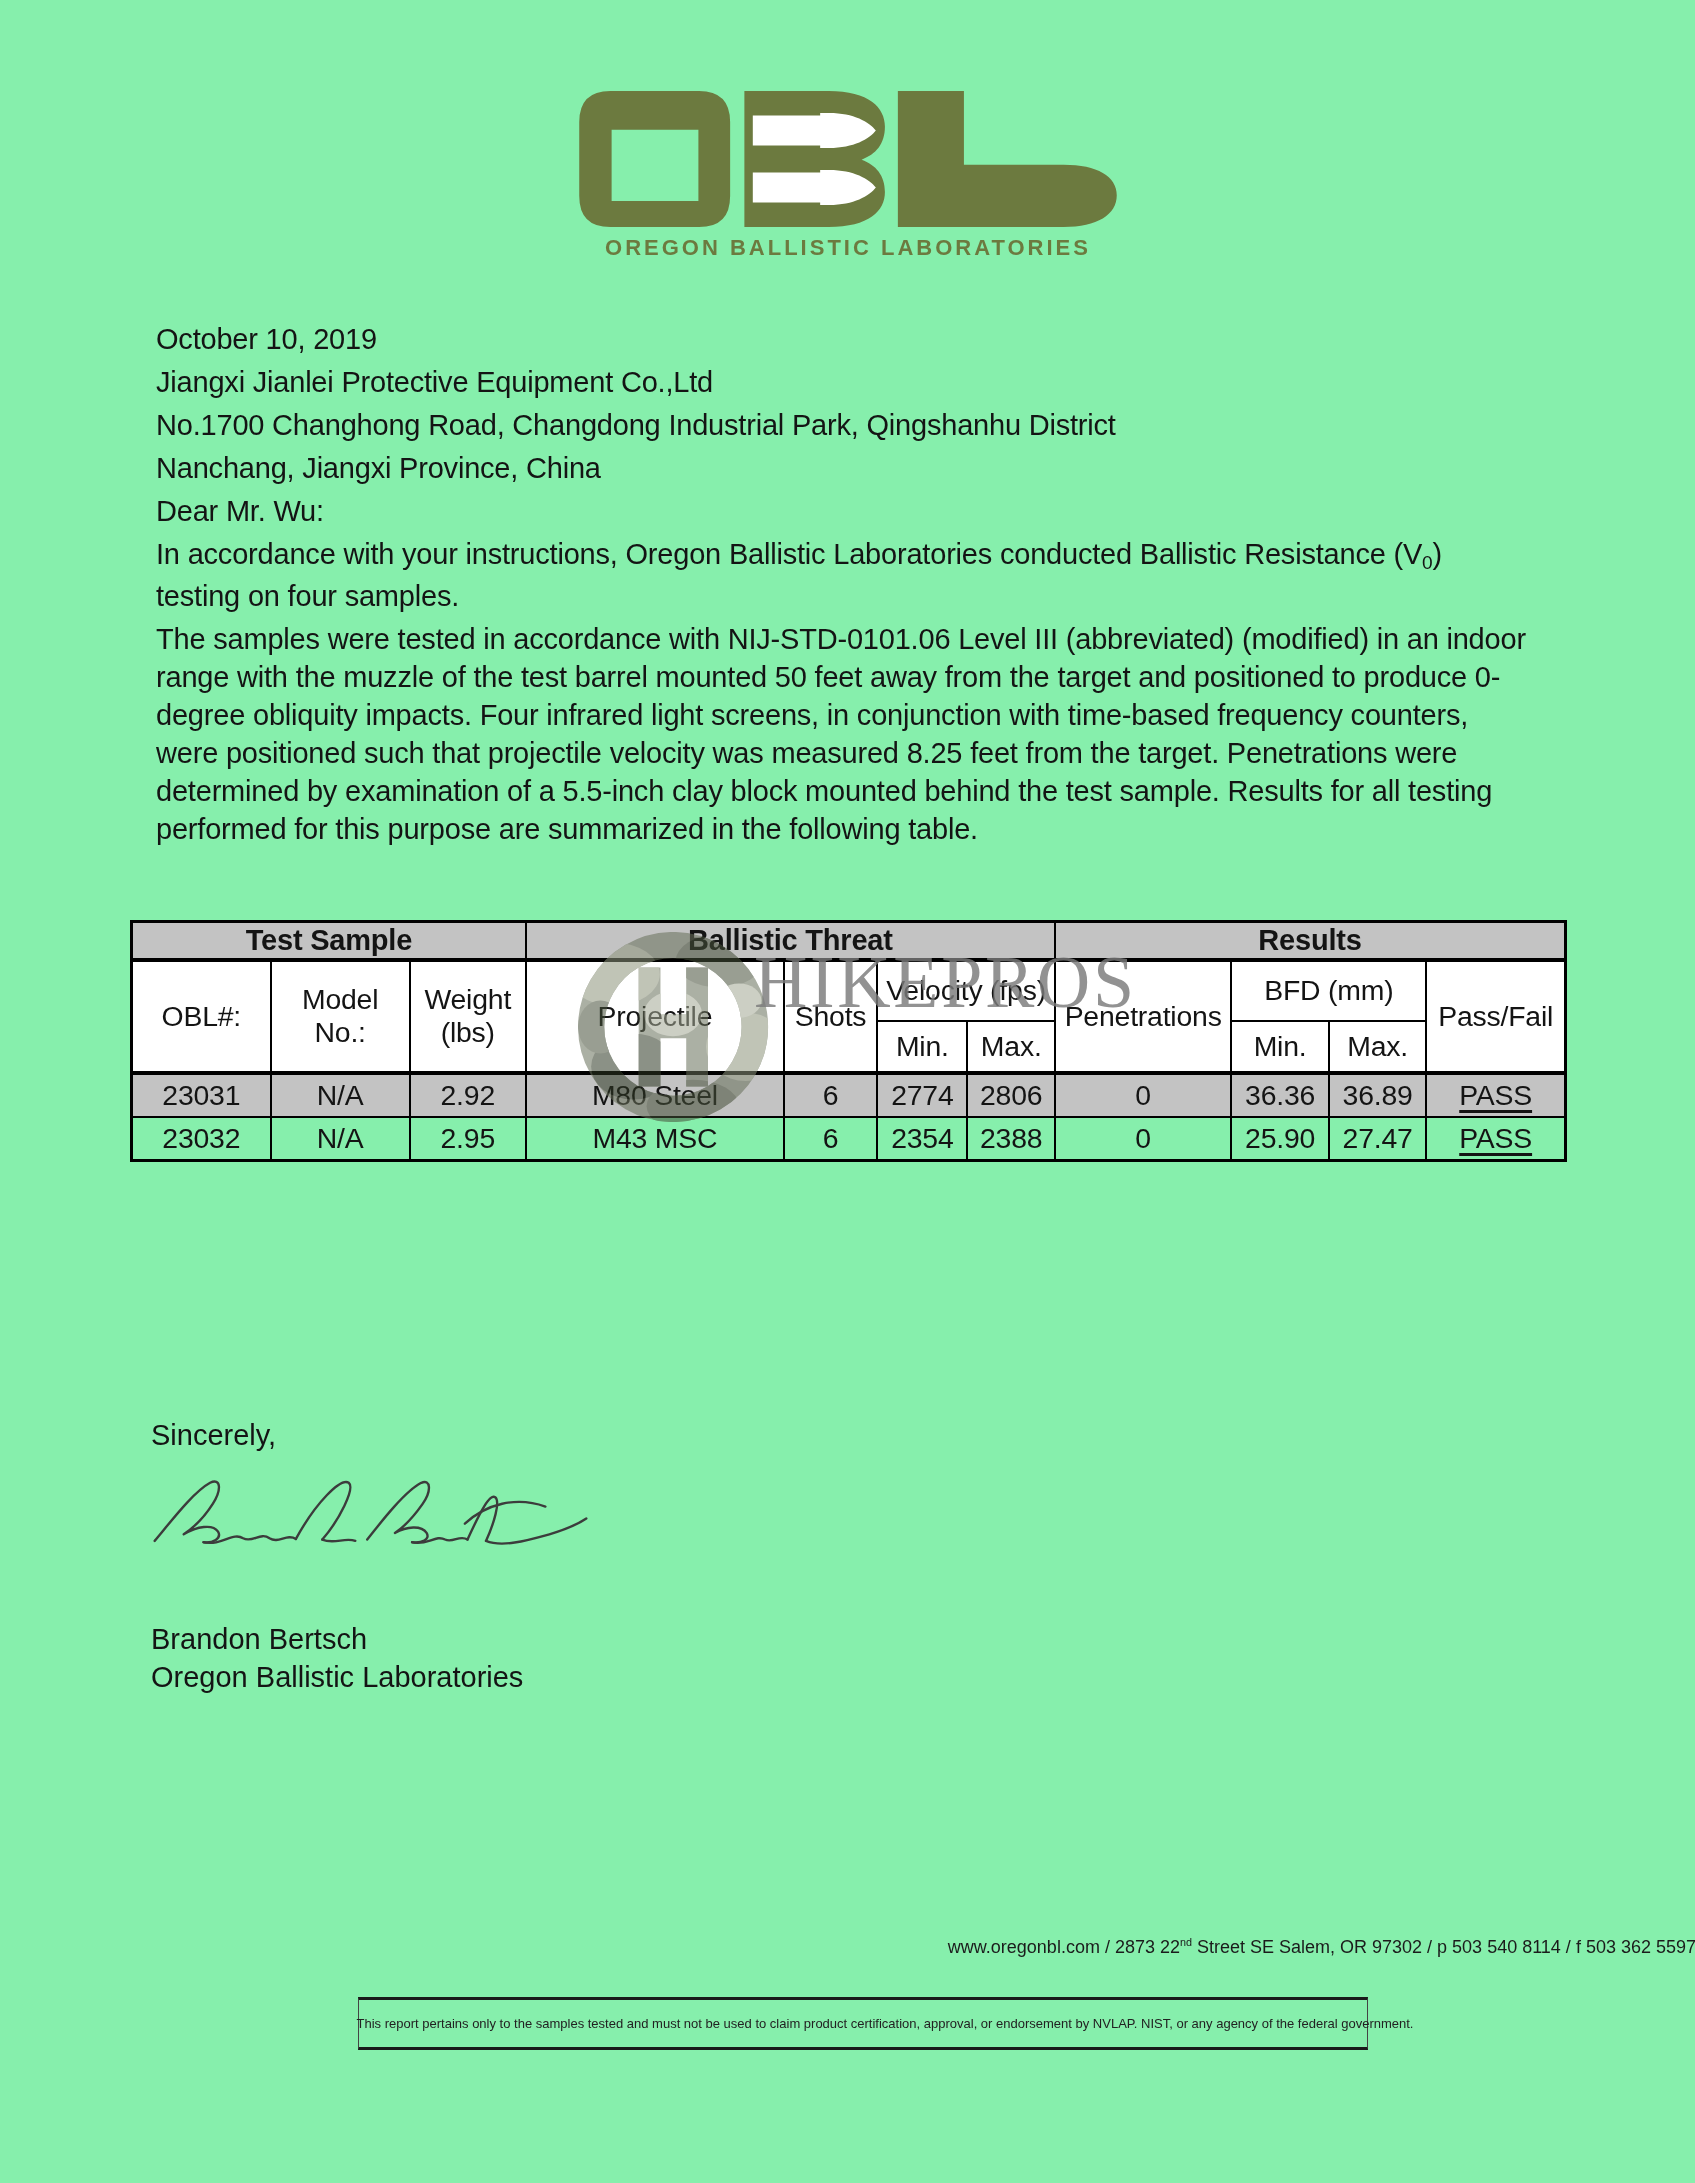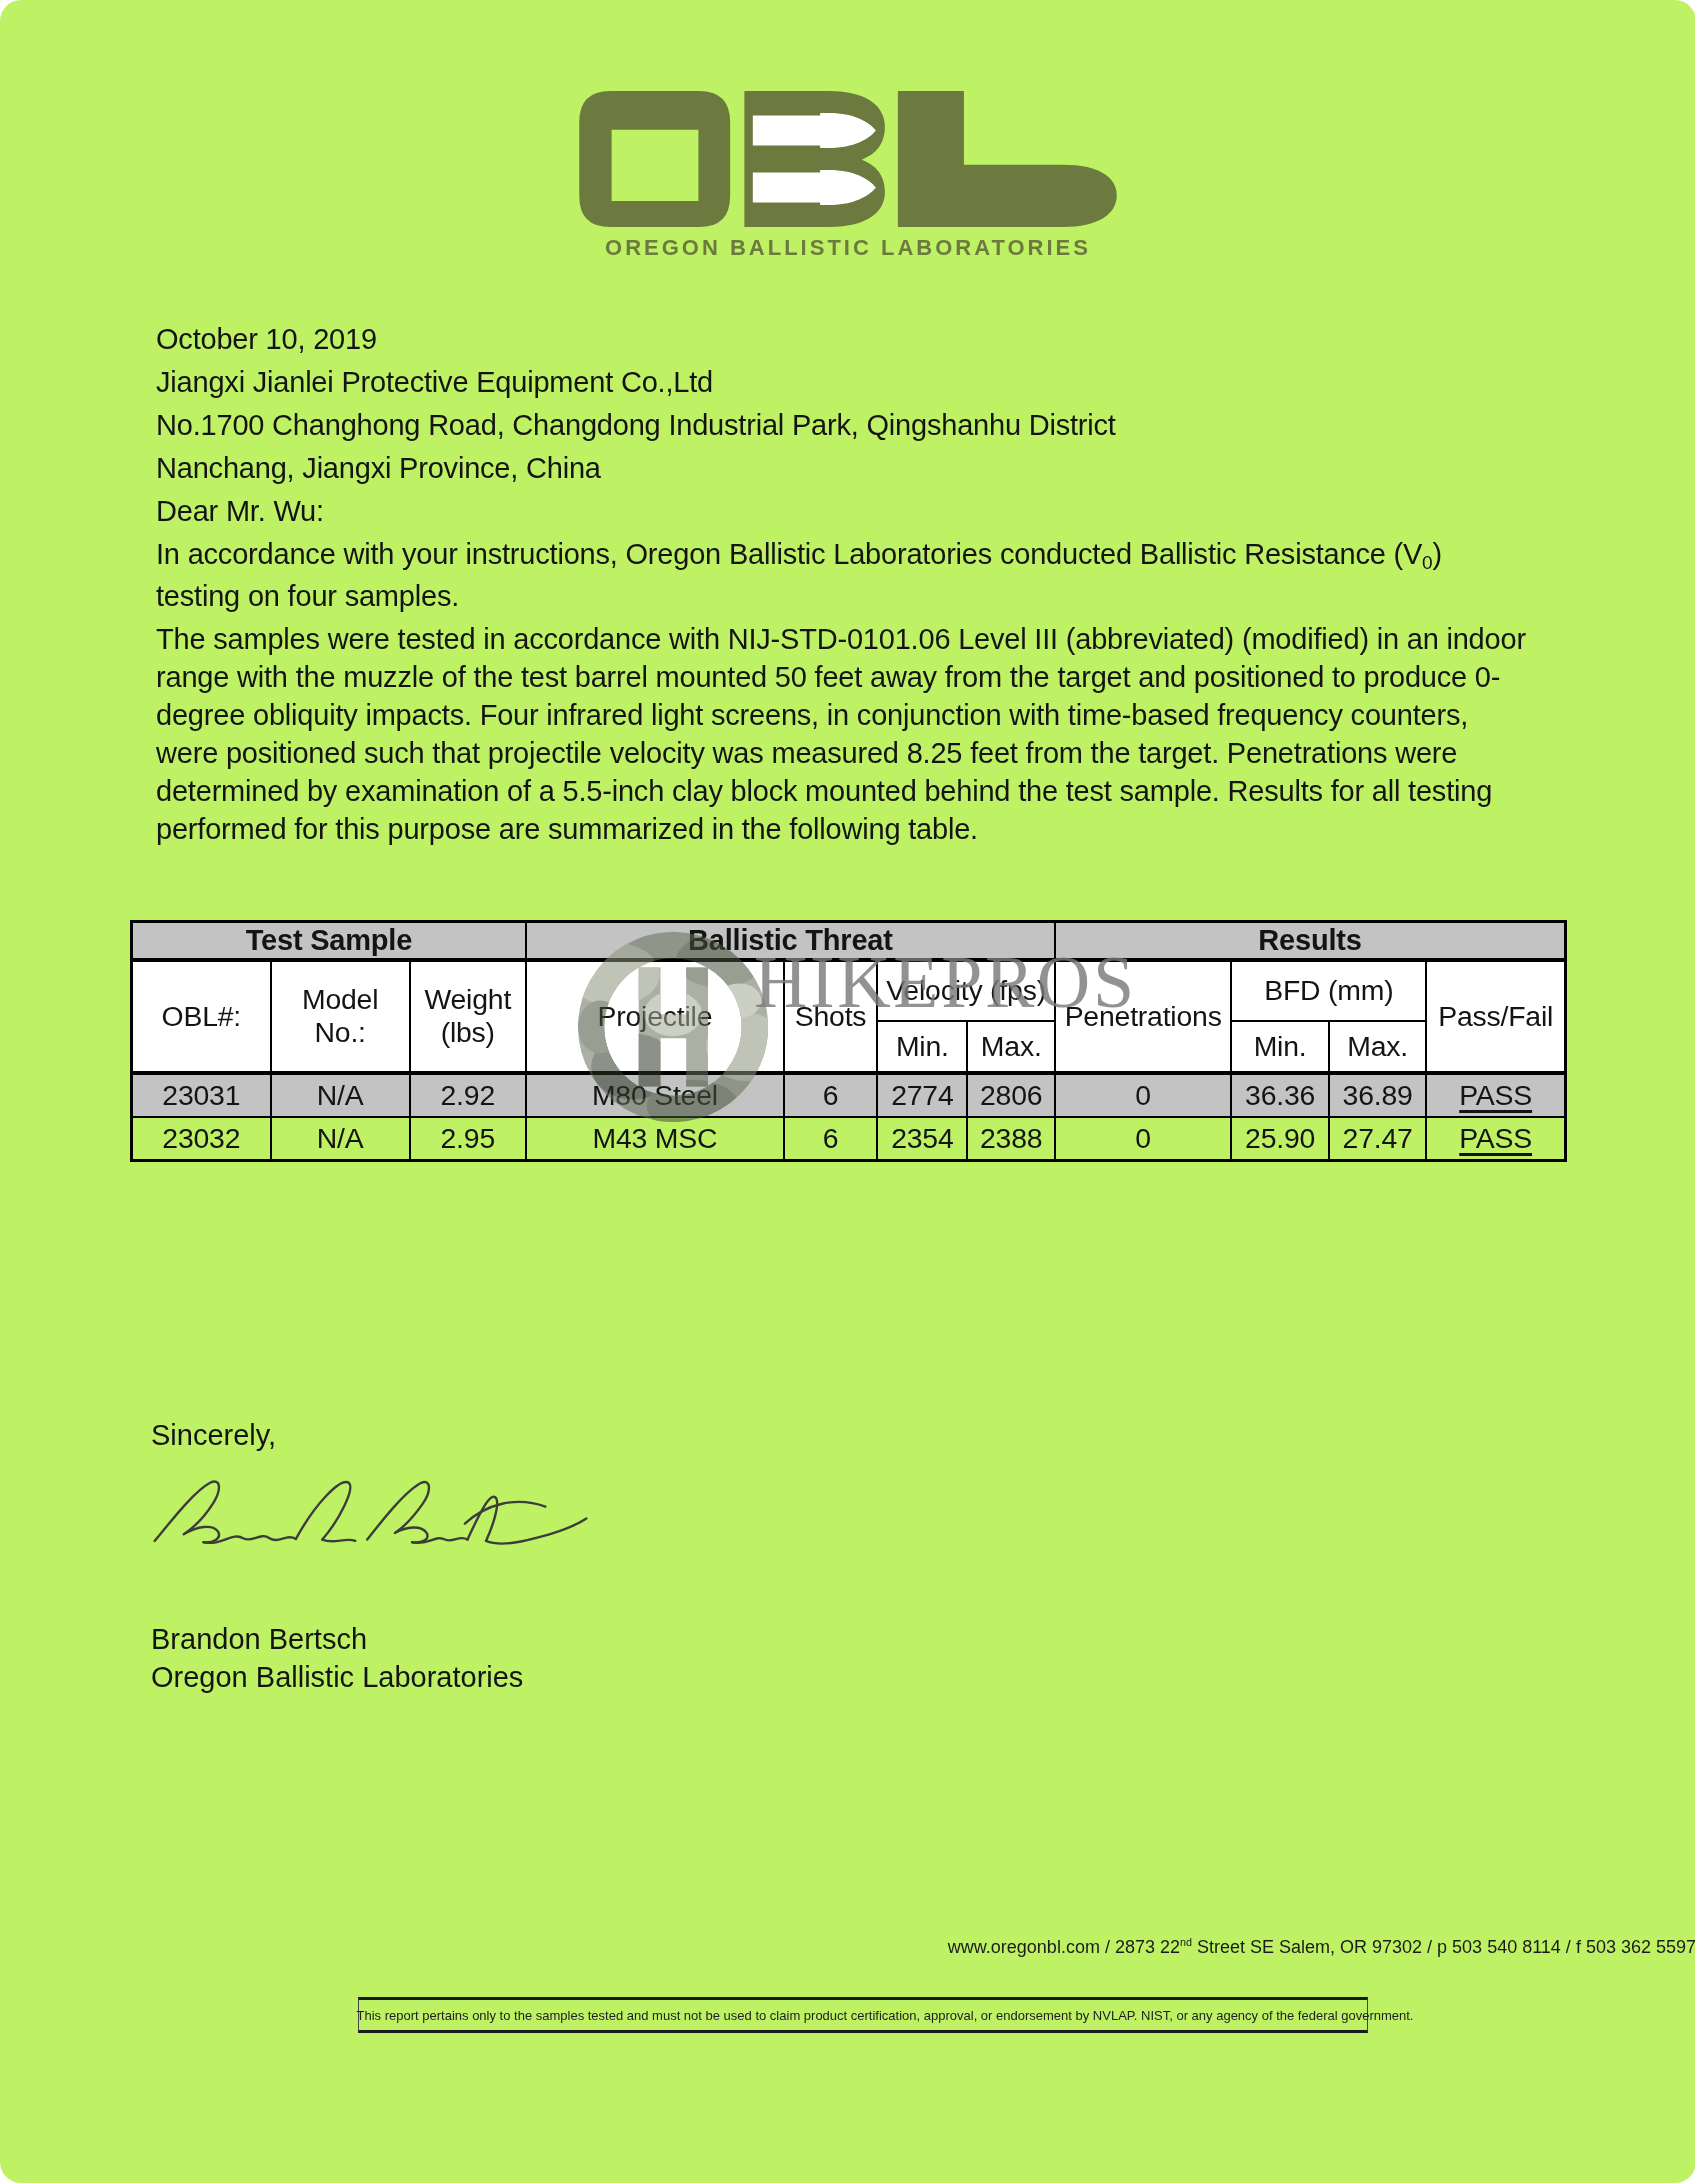--- a/index.html
+++ b/index.html
@@ -4,21 +4,21 @@
 <style>
   :root{
     --logo_green:#6c7a3f;
     --table_gray:#c3c3c3;
     --ink:#141414;
     --wm_gray:#7b7b7b;
   }
   *{margin:0;padding:0;box-sizing:border-box;}
   html,body{background:#ffffff;}
   body{font-family:"Liberation Sans","DejaVu Sans",sans-serif;color:var(--ink);}
-  .page{position:relative;width:1696px;height:2183px;background:#bef264;overflow:hidden;border-radius:21px;}
+  .page{position:relative;width:1696px;height:2183px;background:#86efac;overflow:hidden;}
 
   
   .logo{position:absolute;top:91px;left:50%;transform:translateX(-50%);text-align:center;}
   .logo svg{display:block;margin:0 auto;}
   .wordmark{margin-top:8px;font-size:22px;font-weight:700;letter-spacing:3px;color:var(--logo_green);white-space:nowrap;}
 
   
   .letter{position:absolute;left:151px;top:315px;width:1383px;font-size:29px;line-height:38px;letter-spacing:-0.2px;}
   .letter p{margin:5px;}
   .mb1{margin-bottom:38px;}
@@ -43,21 +43,21 @@
   .wm-text{position:absolute;left:754px;top:940px;font-family:"Liberation Serif","DejaVu Serif",serif;
            font-size:74px;font-weight:400;color:var(--wm_gray);opacity:.82;letter-spacing:2.6px;
            pointer-events:none;z-index:6;white-space:nowrap;}
 
   
   .closing{position:absolute;left:151px;top:1416px;font-size:29px;line-height:38px;}
   .signature{position:absolute;left:149px;top:1463px;}
   .signer{position:absolute;left:151px;top:1620px;font-size:29px;line-height:38px;}
 
   
-  .disclaimer-box{position:absolute;left:358px;top:1997px;width:1010px;height:36px;
+  .disclaimer-box{position:absolute;left:358px;top:1997px;width:1010px;height:53px;
     border-top:3.3px solid #1a1a1a;border-bottom:3.3px solid #1a1a1a;border-left:1.3px solid #444;border-right:1.3px solid #444;
     display:flex;align-items:center;justify-content:center;padding-left:44px;}
   .disclaimer-box span{font-size:13px;letter-spacing:0;color:#222;white-space:nowrap;}
   .contact{position:absolute;left:0;top:1936px;width:100%;text-align:right;font-size:18px;font-weight:400;color:#1b1b1b;}
   .contact sup{font-size:60%;vertical-align:super;}
 </style>
 </head>
 <body>
 
 <div class="page">

